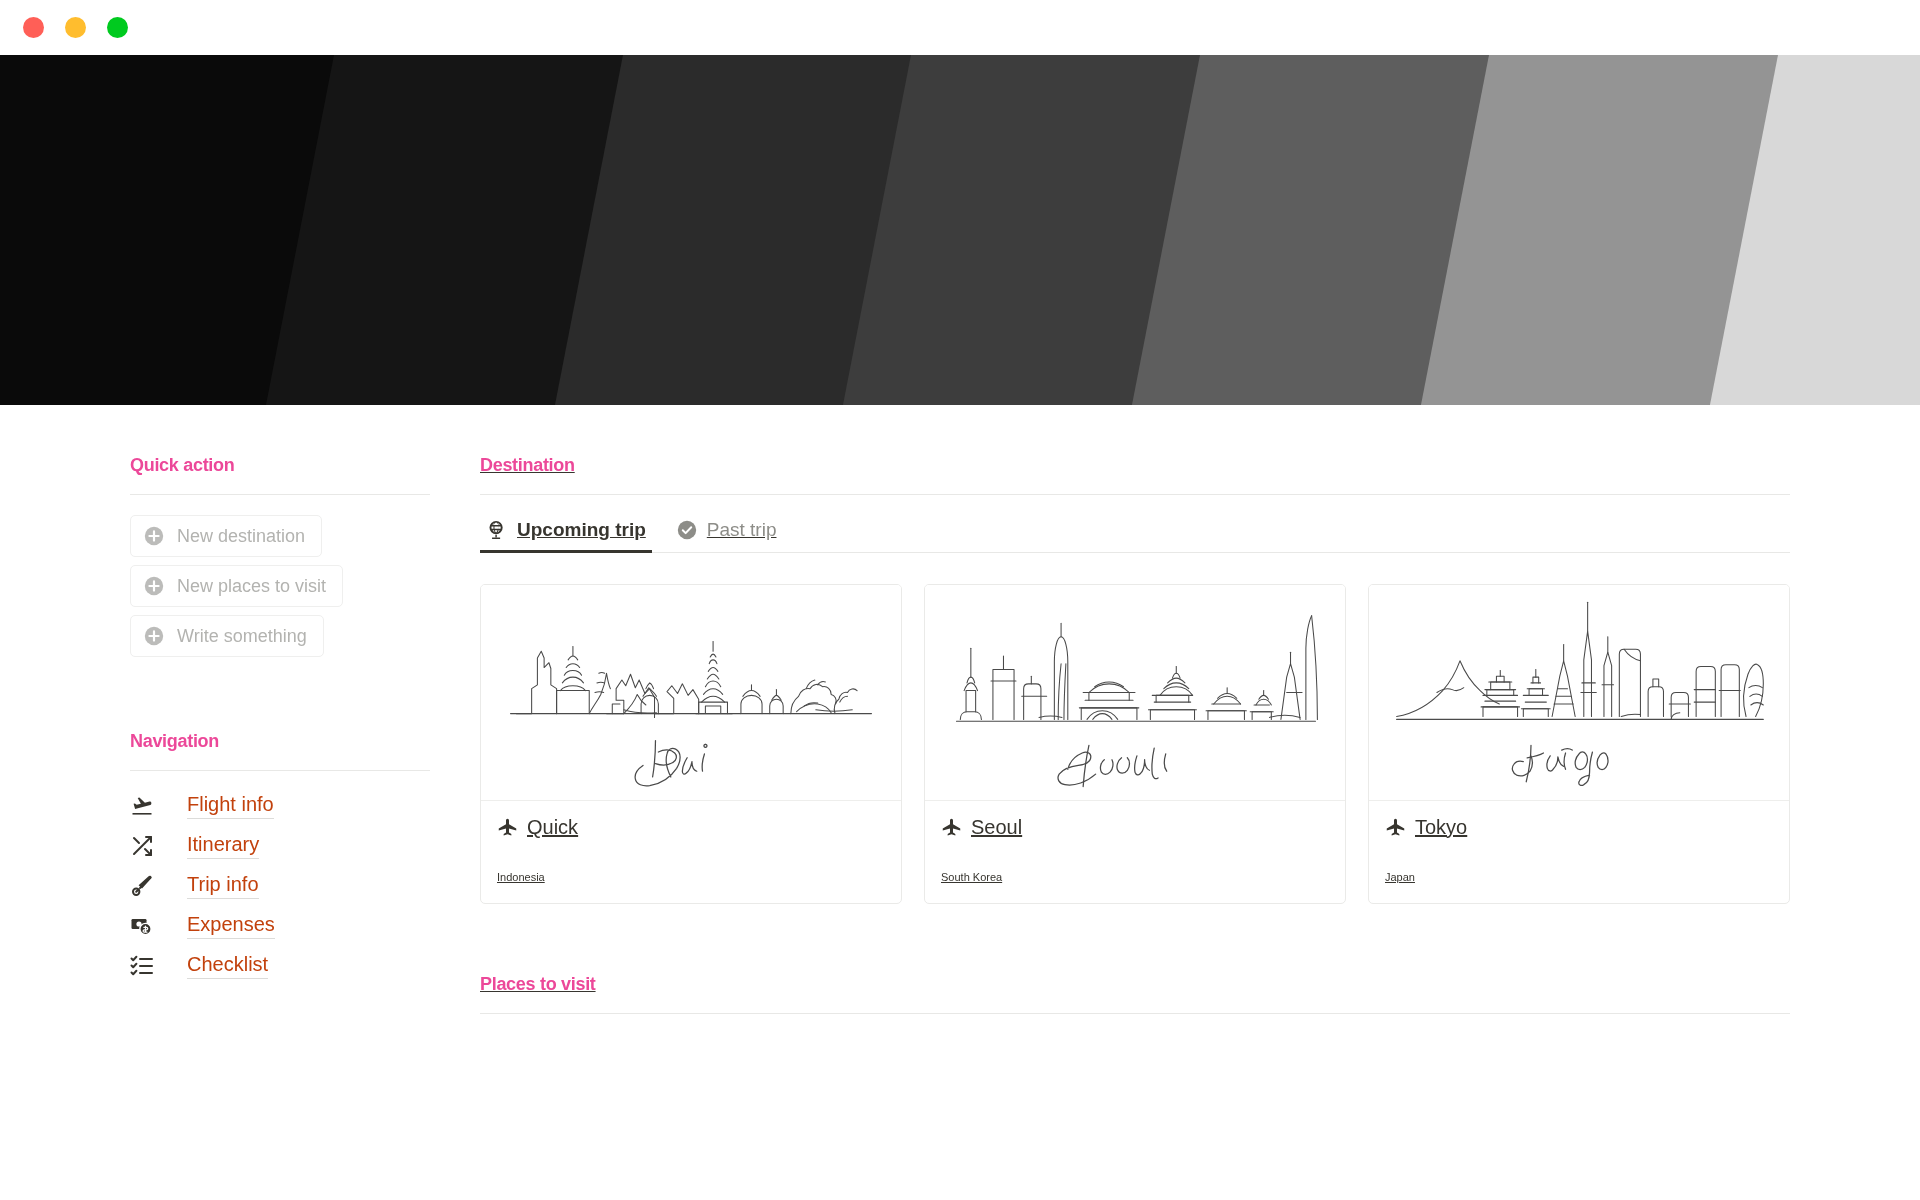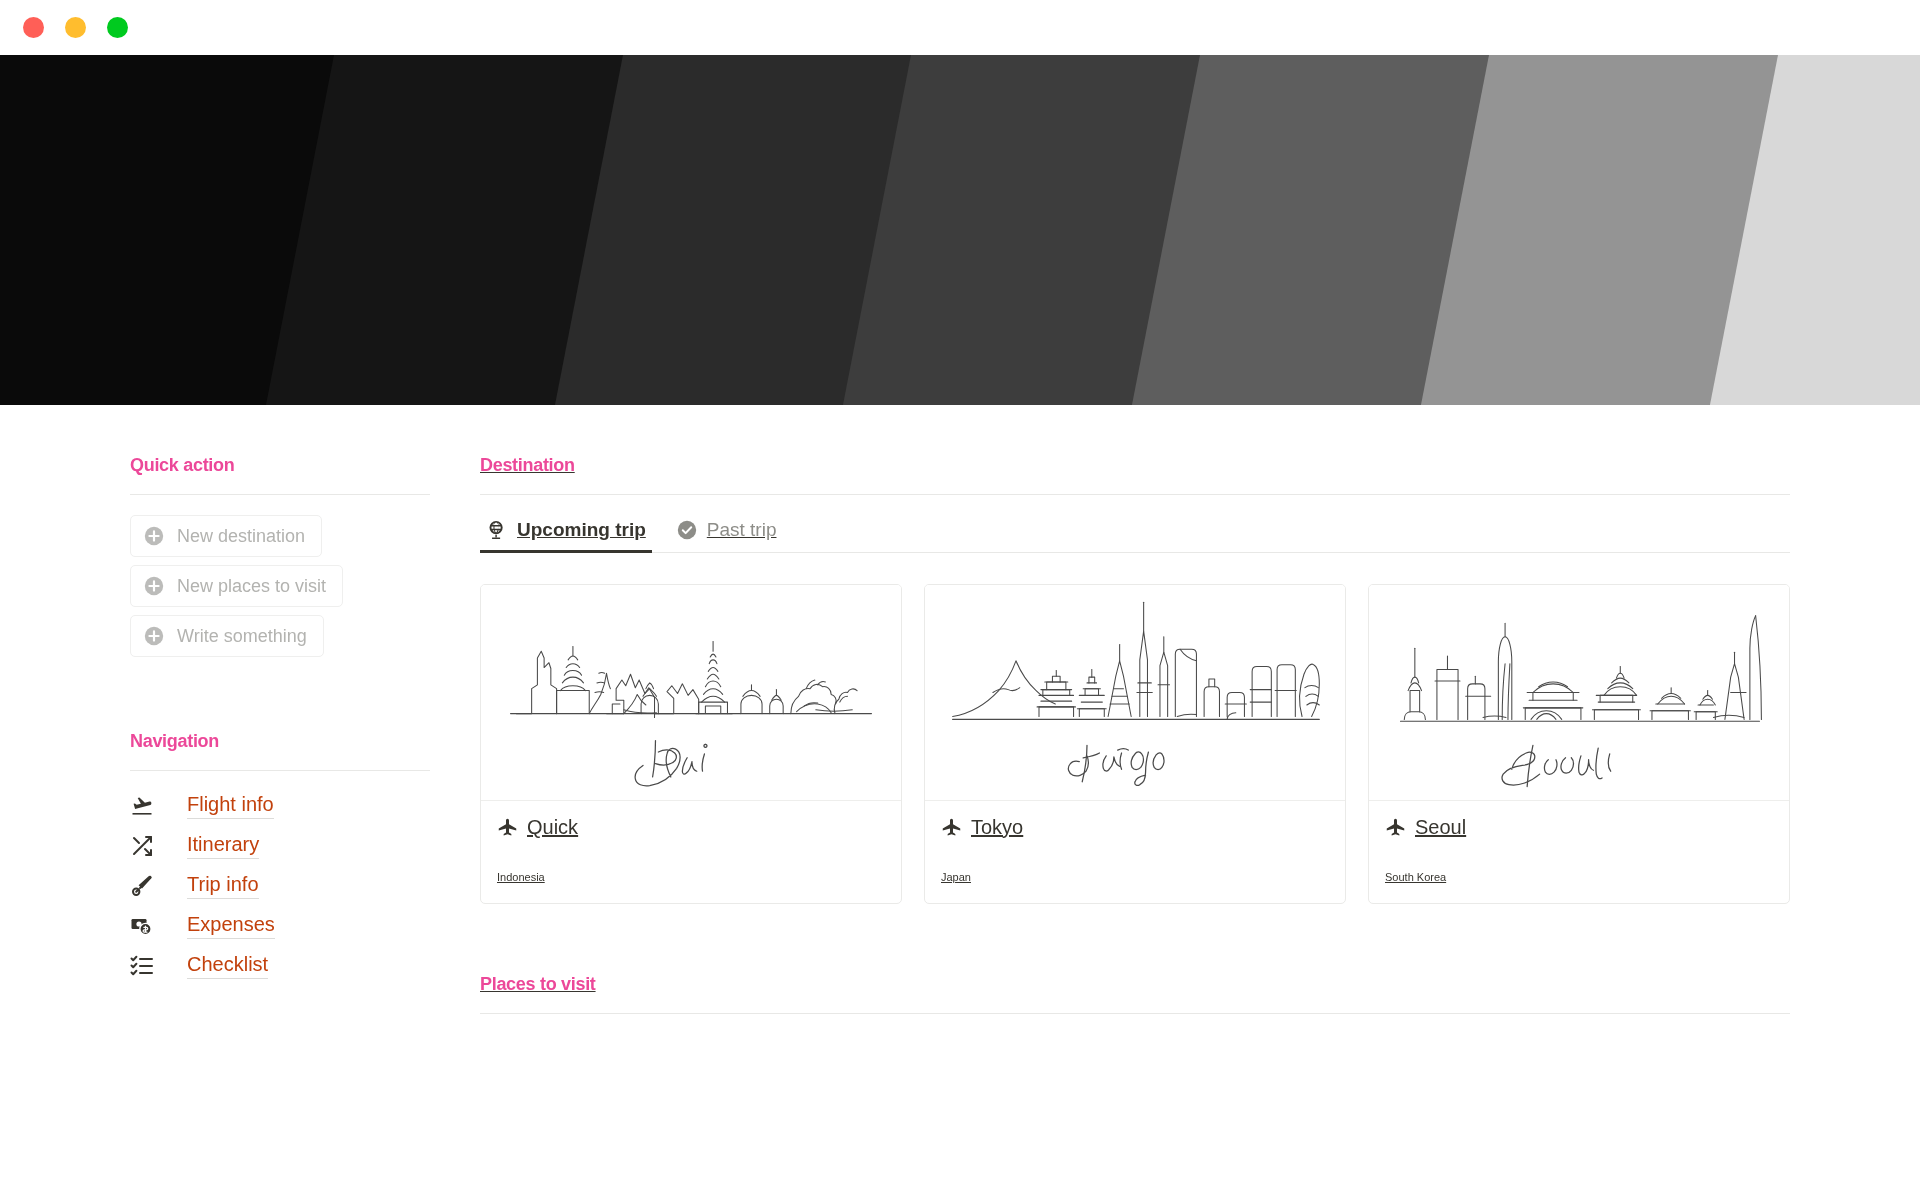--- a/index.html
+++ b/index.html
@@ -362,87 +362,20 @@
             </svg>
           </div>
           <div class="card-body">
             <div class="card-title-row">
               <svg class="card-plane" viewBox="0 0 24 24" fill="currentColor">
                 <path d="M12 2c-1 0-1.7.9-1.7 2v4.2L2 13.2v2.3l8.3-2.5v4.6L7.6 19.4V21l4.4-1.2 4.4 1.2v-1.6l-2.7-1.8v-4.6l8.3 2.5v-2.3l-8.3-5V4c0-1.1-.7-2-1.7-2z"></path>
               </svg>
               <span class="card-title">Quick</span>
             </div>
             <div class="card-sub">Indonesia</div>
-          </div>
-        </div>
-
-        <div class="card">
-          <div class="card-art">
-            <svg viewBox="0 0 400 200" fill="none" stroke="#4a4a4a" stroke-width="1.1" stroke-linecap="round" stroke-linejoin="round">
-              <path d="M10 125c18-3 35-13 48-27 8-9 14-20 18-31 5 12 12 23 21 31 6 6 13 11 20 14"></path>
-              <path d="M52 100c6-4 11-5 16-3 4 2 8 1 12-2"></path>
-              <path d="M100 125v-10h36v10"></path>
-              <path d="M98 115h40M102 109h32M100 103h36"></path>
-              <path d="M104 103v-6h28v6"></path>
-              <path d="M102 97h32"></path>
-              <path d="M108 97v-8h20v8"></path>
-              <path d="M106 89h24"></path>
-              <path d="M114 89v-6h8v6"></path>
-              <path d="M118 83v-6"></path>
-              <path d="M142 125v-8h26v8"></path>
-              <path d="M140 117h30M144 110h22M142 103h26"></path>
-              <path d="M148 103v-7h14v7"></path>
-              <path d="M146 96h18M150 90h10"></path>
-              <path d="M152 90v-6h6v6"></path>
-              <path d="M155 84v-8"></path>
-              <path d="M172 125l8-42 4-16 4 16 8 42"></path>
-              <path d="M176 104h16M174 112h20M178 96h10"></path>
-              <path d="M184 67V50"></path>
-              <path d="M205 125V66l4-30 4 30v59"></path>
-              <path d="M203 90h14M202 100h16"></path>
-              <path d="M209 36V6"></path>
-              <path d="M226 125V72l4-14 4 14v53"></path>
-              <path d="M224 92h12"></path>
-              <path d="M230 58V42"></path>
-              <path d="M242 125V60c0-3 2-5 5-5h12c3 0 5 2 5 5v65"></path>
-              <path d="M247 55c4 6 9 10 17 12"></path>
-              <path d="M244 125c6-2 12-3 20-2"></path>
-              <path d="M272 125v-26c0-3 2-5 5-5h6c3 0 5 2 5 5v26"></path>
-              <path d="M277 94v-8h6v8"></path>
-              <path d="M296 125v-20c0-3 2-5 5-5h8c3 0 5 2 5 5v20"></path>
-              <path d="M294 112h22"></path>
-              <path d="M322 125V78c0-3 2-5 5-5h10c3 0 5 2 5 5v47"></path>
-              <path d="M320 97h22M320 110h22"></path>
-              <path d="M348 125V76c0-3 2-5 5-5h9c3 0 5 2 5 5v49"></path>
-              <path d="M346 98h22"></path>
-              <path d="M374 125c-4-14-3-30 2-44 3-8 7-12 10-10 4 2 6 10 6 20 0 12-3 25-8 34"></path>
-              <path d="M378 104c4-3 9-3 13 0M377 95c4-3 10-3 14 0M379 113c4-3 9-3 13 0"></path>
-              <path d="M10 128h382"></path>
-              <path d="M296 128c0-4 4-7 9-7"></path>
-              <g stroke-width="1.3">
-                <path d="M142 172c-4-1-8 0-10 3-3 4-1 9 3 11 5 2 11 0 14-4 3-5 3-11 1-16"></path>
-                <path d="M150 155c0 13-2 26-5 38"></path>
-                <path d="M146 168c6-1 12-2 17-5"></path>
-                <path d="M170 166c-3 4-4 9-3 13 1 3 4 4 6 1 3-3 5-8 5-13 1 5 3 9 6 10"></path>
-                <path d="M186 163c-2 6-2 12 0 17"></path>
-                <path d="M182 160c4-2 8-2 11 0"></path>
-                <path d="M200 164c-4 4-5 10-3 14 2 3 6 3 9 0 3-4 4-10 1-14-2-3-5-3-7 0"></path>
-                <path d="M214 162c-2 7-3 14-3 21 0 6-2 11-6 13-3 2-6 0-5-3 1-4 6-6 11-7"></path>
-                <path d="M222 165c-3 4-4 9-2 13 2 3 6 3 8 0 3-4 3-10 0-14-2-2-4-1-6 1"></path>
-              </g>
-            </svg>
-          </div>
-          <div class="card-body">
-            <div class="card-title-row">
-              <svg class="card-plane" viewBox="0 0 24 24" fill="currentColor">
-                <path d="M12 2c-1 0-1.7.9-1.7 2v4.2L2 13.2v2.3l8.3-2.5v4.6L7.6 19.4V21l4.4-1.2 4.4 1.2v-1.6l-2.7-1.8v-4.6l8.3 2.5v-2.3l-8.3-5V4c0-1.1-.7-2-1.7-2z"></path>
-              </svg>
-              <span class="card-title">Tokyo</span>
-            </div>
-            <div class="card-sub">Japan</div>
           </div>
         </div>
 
         <div class="card">
           <div class="card-art">
             <svg viewBox="0 0 400 200" fill="none" stroke="#4a4a4a" stroke-width="1.1" stroke-linecap="round" stroke-linejoin="round">
               <path d="M18 128c0-5 3-8 7-8h8c4 0 7 3 7 8"></path>
               <path d="M24 120v-22h10v22"></path>
               <path d="M22 98c2-5 5-8 7-8s5 3 7 8"></path>
               <path d="M25 90c1-4 2-6 4-6s3 2 4 6"></path>
@@ -507,20 +440,87 @@
             <div class="card-title-row">
               <svg class="card-plane" viewBox="0 0 24 24" fill="currentColor">
                 <path d="M12 2c-1 0-1.7.9-1.7 2v4.2L2 13.2v2.3l8.3-2.5v4.6L7.6 19.4V21l4.4-1.2 4.4 1.2v-1.6l-2.7-1.8v-4.6l8.3 2.5v-2.3l-8.3-5V4c0-1.1-.7-2-1.7-2z"></path>
               </svg>
               <span class="card-title">Seoul</span>
             </div>
             <div class="card-sub">South Korea</div>
           </div>
         </div>
 
+        <div class="card">
+          <div class="card-art">
+            <svg viewBox="0 0 400 200" fill="none" stroke="#4a4a4a" stroke-width="1.1" stroke-linecap="round" stroke-linejoin="round">
+              <path d="M10 125c18-3 35-13 48-27 8-9 14-20 18-31 5 12 12 23 21 31 6 6 13 11 20 14"></path>
+              <path d="M52 100c6-4 11-5 16-3 4 2 8 1 12-2"></path>
+              <path d="M100 125v-10h36v10"></path>
+              <path d="M98 115h40M102 109h32M100 103h36"></path>
+              <path d="M104 103v-6h28v6"></path>
+              <path d="M102 97h32"></path>
+              <path d="M108 97v-8h20v8"></path>
+              <path d="M106 89h24"></path>
+              <path d="M114 89v-6h8v6"></path>
+              <path d="M118 83v-6"></path>
+              <path d="M142 125v-8h26v8"></path>
+              <path d="M140 117h30M144 110h22M142 103h26"></path>
+              <path d="M148 103v-7h14v7"></path>
+              <path d="M146 96h18M150 90h10"></path>
+              <path d="M152 90v-6h6v6"></path>
+              <path d="M155 84v-8"></path>
+              <path d="M172 125l8-42 4-16 4 16 8 42"></path>
+              <path d="M176 104h16M174 112h20M178 96h10"></path>
+              <path d="M184 67V50"></path>
+              <path d="M205 125V66l4-30 4 30v59"></path>
+              <path d="M203 90h14M202 100h16"></path>
+              <path d="M209 36V6"></path>
+              <path d="M226 125V72l4-14 4 14v53"></path>
+              <path d="M224 92h12"></path>
+              <path d="M230 58V42"></path>
+              <path d="M242 125V60c0-3 2-5 5-5h12c3 0 5 2 5 5v65"></path>
+              <path d="M247 55c4 6 9 10 17 12"></path>
+              <path d="M244 125c6-2 12-3 20-2"></path>
+              <path d="M272 125v-26c0-3 2-5 5-5h6c3 0 5 2 5 5v26"></path>
+              <path d="M277 94v-8h6v8"></path>
+              <path d="M296 125v-20c0-3 2-5 5-5h8c3 0 5 2 5 5v20"></path>
+              <path d="M294 112h22"></path>
+              <path d="M322 125V78c0-3 2-5 5-5h10c3 0 5 2 5 5v47"></path>
+              <path d="M320 97h22M320 110h22"></path>
+              <path d="M348 125V76c0-3 2-5 5-5h9c3 0 5 2 5 5v49"></path>
+              <path d="M346 98h22"></path>
+              <path d="M374 125c-4-14-3-30 2-44 3-8 7-12 10-10 4 2 6 10 6 20 0 12-3 25-8 34"></path>
+              <path d="M378 104c4-3 9-3 13 0M377 95c4-3 10-3 14 0M379 113c4-3 9-3 13 0"></path>
+              <path d="M10 128h382"></path>
+              <path d="M296 128c0-4 4-7 9-7"></path>
+              <g stroke-width="1.3">
+                <path d="M142 172c-4-1-8 0-10 3-3 4-1 9 3 11 5 2 11 0 14-4 3-5 3-11 1-16"></path>
+                <path d="M150 155c0 13-2 26-5 38"></path>
+                <path d="M146 168c6-1 12-2 17-5"></path>
+                <path d="M170 166c-3 4-4 9-3 13 1 3 4 4 6 1 3-3 5-8 5-13 1 5 3 9 6 10"></path>
+                <path d="M186 163c-2 6-2 12 0 17"></path>
+                <path d="M182 160c4-2 8-2 11 0"></path>
+                <path d="M200 164c-4 4-5 10-3 14 2 3 6 3 9 0 3-4 4-10 1-14-2-3-5-3-7 0"></path>
+                <path d="M214 162c-2 7-3 14-3 21 0 6-2 11-6 13-3 2-6 0-5-3 1-4 6-6 11-7"></path>
+                <path d="M222 165c-3 4-4 9-2 13 2 3 6 3 8 0 3-4 3-10 0-14-2-2-4-1-6 1"></path>
+              </g>
+            </svg>
+          </div>
+          <div class="card-body">
+            <div class="card-title-row">
+              <svg class="card-plane" viewBox="0 0 24 24" fill="currentColor">
+                <path d="M12 2c-1 0-1.7.9-1.7 2v4.2L2 13.2v2.3l8.3-2.5v4.6L7.6 19.4V21l4.4-1.2 4.4 1.2v-1.6l-2.7-1.8v-4.6l8.3 2.5v-2.3l-8.3-5V4c0-1.1-.7-2-1.7-2z"></path>
+              </svg>
+              <span class="card-title">Tokyo</span>
+            </div>
+            <div class="card-sub">Japan</div>
+          </div>
+        </div>
+
       </div>
 
       <div class="places">
         <div class="section-head">Places to visit</div>
         <div class="section-rule"></div>
       </div>
 
     </div>
   </div>
 </div>

